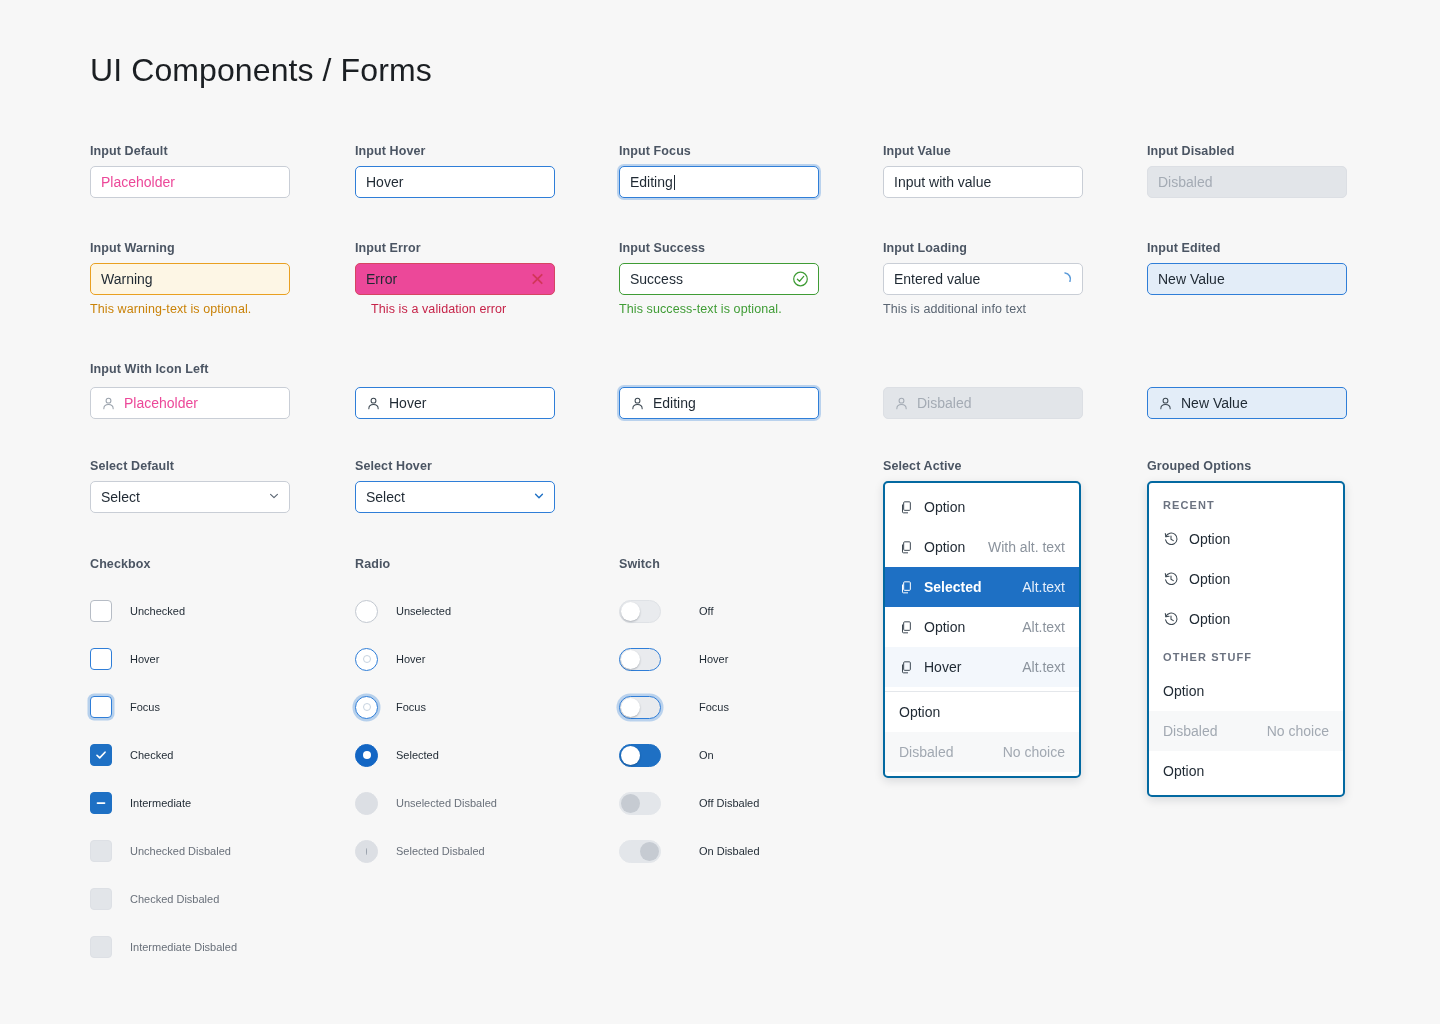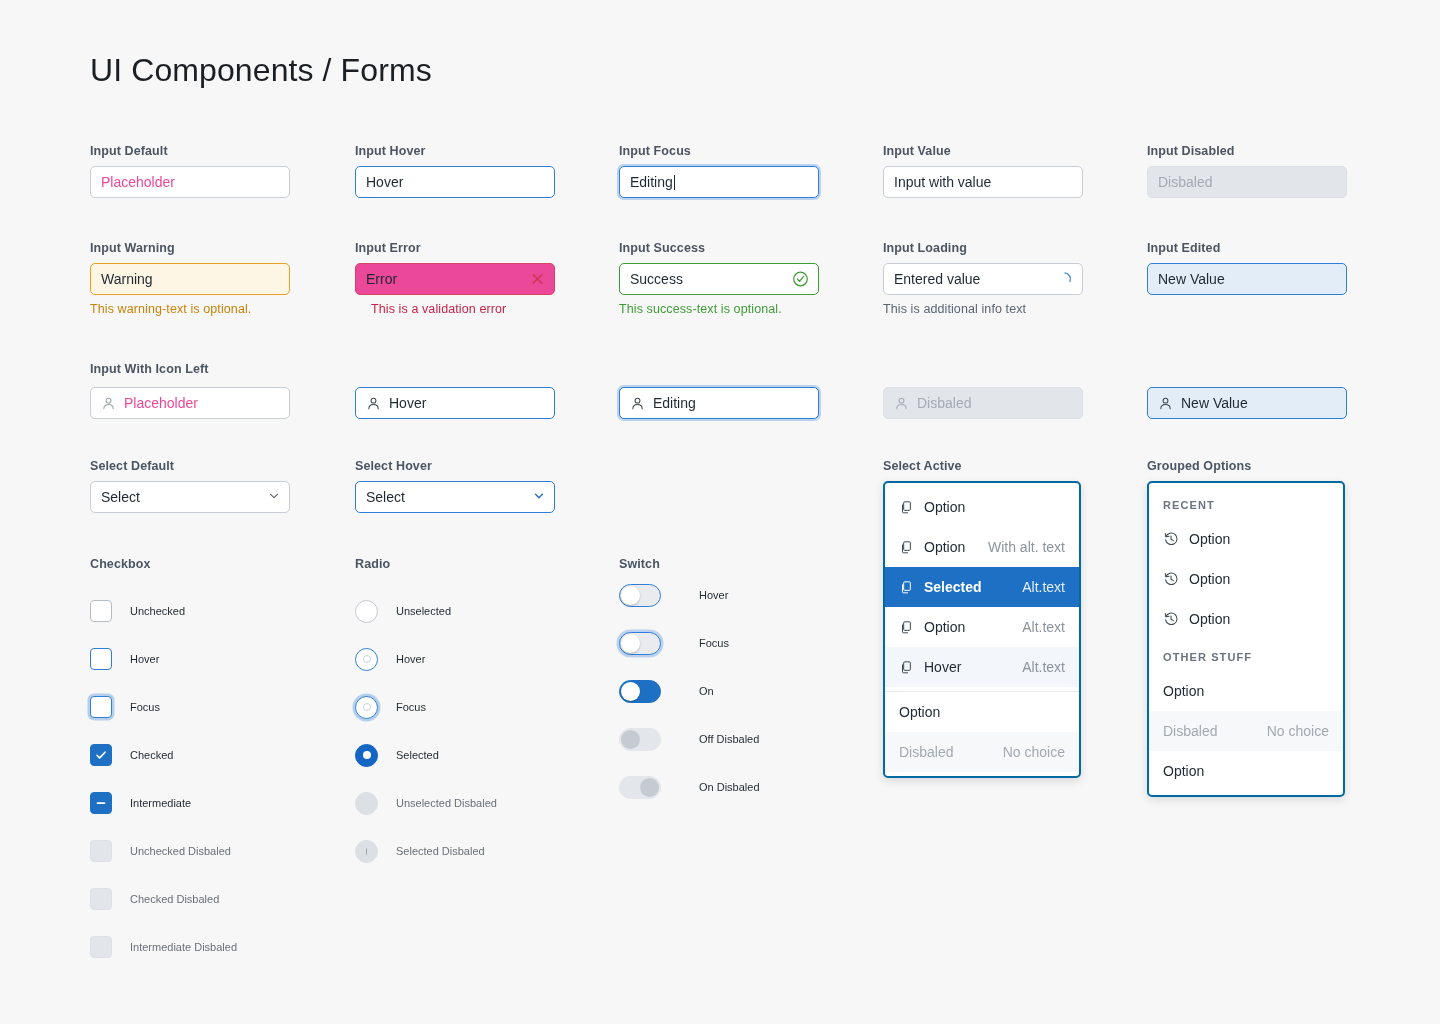--- a/index.html
+++ b/index.html
@@ -549,20 +549,26 @@
       <span class="rd dis sel">
           <span class="dot"></span>
         </span>
       <span class="ctl-label dim">Selected Disbaled</span>
     </div>
   </div>
 
   <div class="abs" style="left:619px; top:557px; width:260px;">
     <div class="col-head">Switch</div>
 
+    <div class="ctl-row" style="margin-top:16px;">
+      <span class="sw">
+          <span class="knob"></span>
+        </span>
+      <span class="ctl-label" style="margin-left:38px;">Off</span>
+    </div>
 
     <div class="ctl-row">
       <span class="sw hover">
           <span class="knob"></span>
         </span>
       <span class="ctl-label" style="margin-left:38px;">Hover</span>
     </div>
 
     <div class="ctl-row">
       <span class="sw focus">

